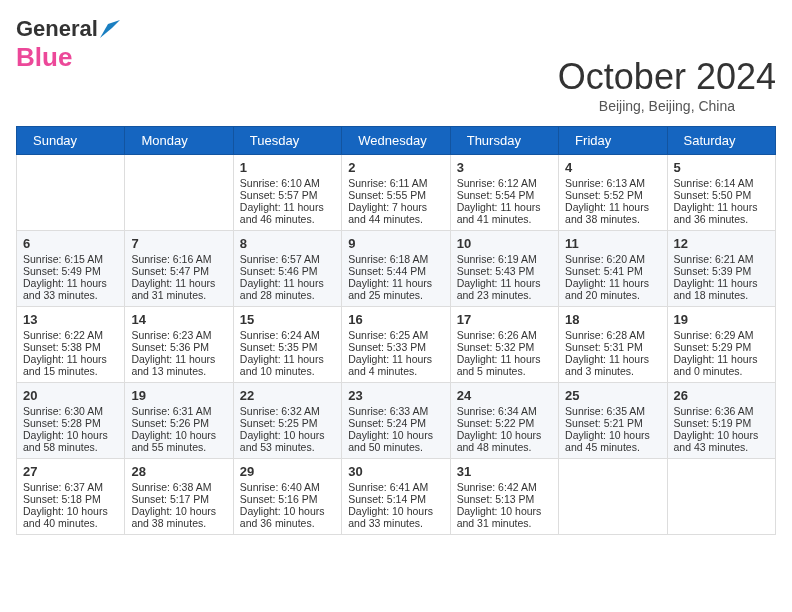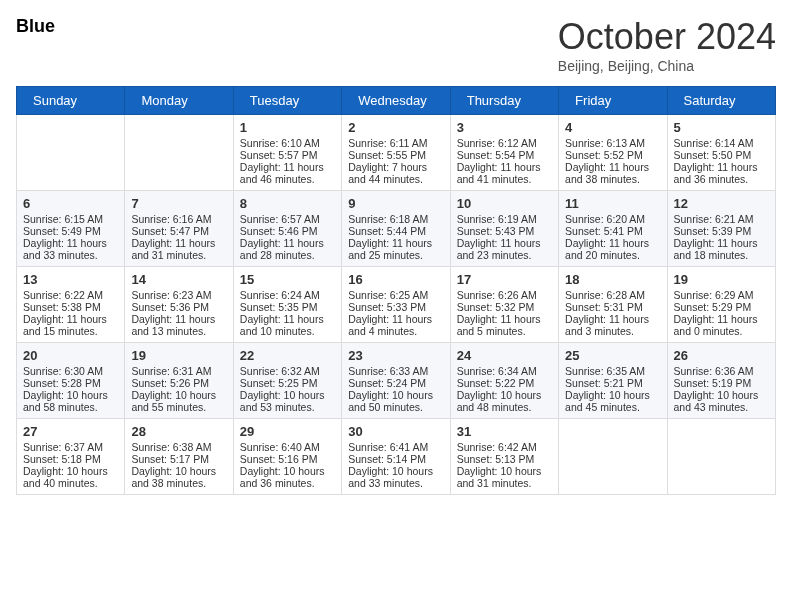--- a/index.html
+++ b/index.html
@@ -19,21 +19,22 @@
     .logo {
       display: flex;
       flex-direction: column;
       align-items: flex-start;
     }
     .logo-line {
       display: flex;
       align-items: center;
     }
     .title-area {
-      text-align: left;
+      text-align: center;
+      margin-top: 40px;
     }
     .month-title {
       font-size: 36px;
       font-weight: 300;
       color: #333;
     }
     .subtitle {
       font-size: 14px;
       color: #555;
     }
@@ -72,22 +73,28 @@
     }
     .empty-cell {
       background: #f9f9f9;
     }
   </style>
 </head>
 <body>
 
 <div class="header">
   <div class="logo">
+    <div class="logo-line">
+      <span style="font-size:22px;font-weight:bold;color:#333;">General</span>
+      <svg width="20" height="18" viewBox="0 0 20 18" style="margin-left:2px;">
+        <polygon points="0,18 12,8 20,0 8,4" fill="#1a7fc1"></polygon>
+      </svg>
+    </div>
     <div>
-      <span style="font-size:18px;font-weight:bold;color:#000000;">Blue</span>
+      <span style="font-size:26px;font-weight:bold;color:#ec4899;">Blue</span>
     </div>
   </div>
   <div class="title-area">
     <div class="month-title">October 2024</div>
     <div class="subtitle">Beijing, Beijing, China</div>
   </div>
 </div>
 
 <table class="calendar">
   <thead>

